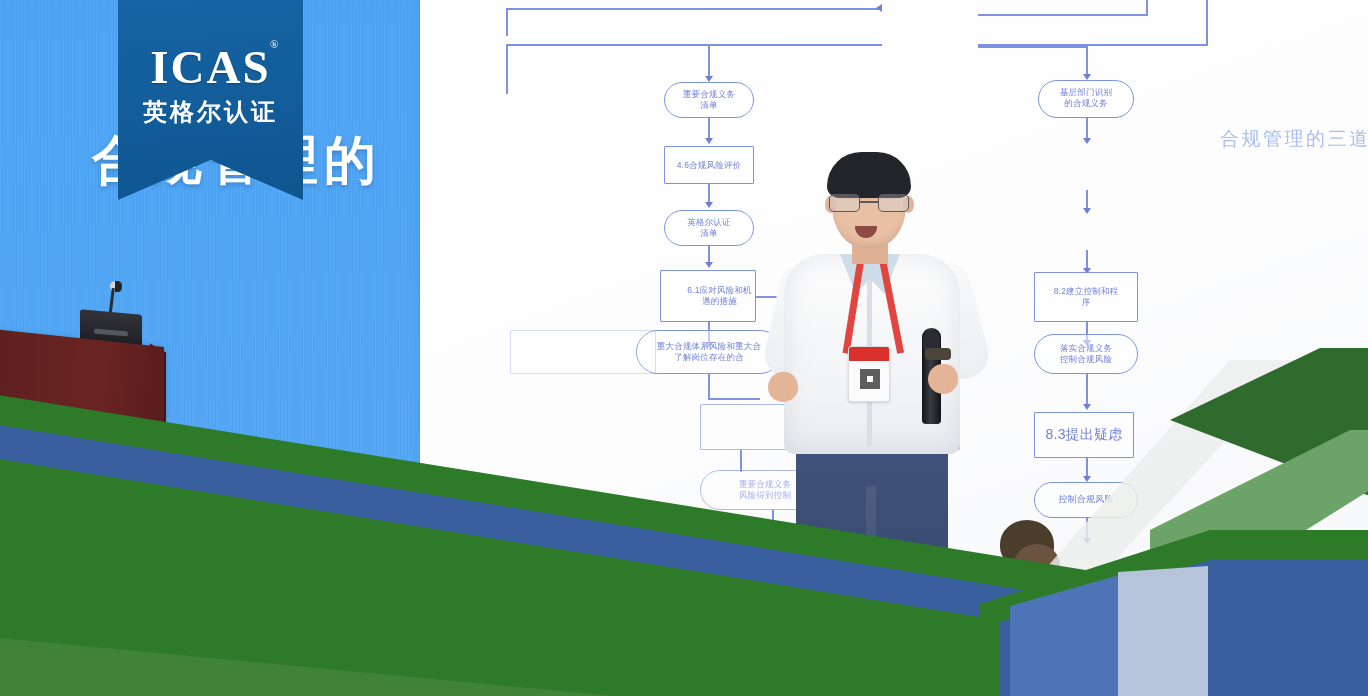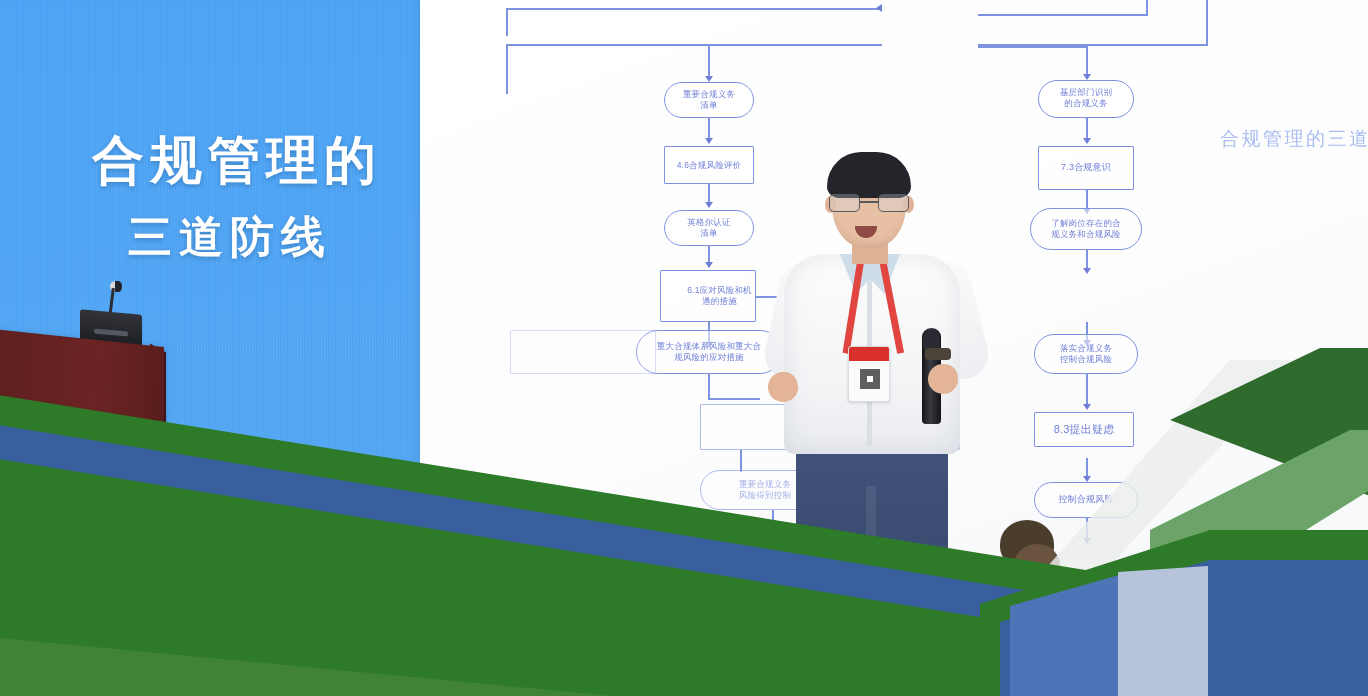--- a/index.html
+++ b/index.html
@@ -262,22 +262,26 @@
   .soft { filter:blur(.5px); }
 </style>
 </head>
 <body>
 
 <div id="stage">
 
   <div class="led-wall edge-soft"></div>
 
   <div class="wall-text wall-line1 soft">合规管理的</div>
-  <div class="wall-text wall-line2 soft">三道防线</div>
-
+
+  <div class="icas-badge">
+    <div class="icas-wordmark">ICAS</div>
+    <div class="icas-reg">®</div>
+    <div class="icas-cn">英格尔认证</div>
+  </div>
 
   <div class="screen">
     <div class="flow">
 
       <div class="ln h" style="left:86px;  top:8px;  width:376px;"></div>
       <div class="ln v" style="left:86px;  top:8px;  height:28px;"></div>
       <div class="ln h" style="left:86px;  top:44px; width:376px;"></div>
       <div class="ln v" style="left:86px;  top:44px; height:50px;"></div>
       <div class="arw left" style="left:456px; top:4px;"></div>
 
@@ -314,21 +318,21 @@
       <div class="node rect" style="left:240px; top:270px; width:96px; height:52px; font-size:8.5px;padding-left:26px;">
         <span style="white-space:pre-line;">6.1应对风险和机
 遇的措施</span>
       </div>
       <div class="ln h" style="left:336px; top:296px; width:54px;"></div>
       <div class="ln v" style="left:288px; top:322px; height:22px;"></div>
       <div class="arw" style="left:285px; top:342px;"></div>
 
       <div class="node pill" style="left:216px; top:330px; width:146px; height:44px; font-size:8.5px;">
         <span style="white-space:pre-line;">重大合规体系风险和重大合
-规风险的应对措施</span>
+了解岗位存在的合</span>
       </div>
       <div class="ln v" style="left:288px; top:374px; height:26px;"></div>
       <div class="ln h" style="left:288px; top:398px; width:52px;"></div>
 
       <div class="node rect faint" style="left:280px; top:404px; width:260px; height:46px; font-size:9px;">
         <span>8.1运行</span>
       </div>
       <div class="ln v" style="left:320px; top:450px; height:22px;"></div>
 
       <div class="node pill faint" style="left:280px; top:470px; width:130px; height:40px; font-size:8.5px;">
@@ -343,44 +347,41 @@
 分析和评价</span>
       </div>
 
       <div class="node pill" style="left:618px; top:80px; width:96px; height:38px; font-size:8.5px;">
         <span style="white-space:pre-line;font-family:Liberation Mono, monospace;">基层部门识别
 的合规义务</span>
       </div>
       <div class="ln v" style="left:666px; top:118px; height:22px;"></div>
       <div class="arw" style="left:663px; top:138px;"></div>
 
-      <div class="node rect" style="left:618px; top:146px; width:96px; height:44px; font-size:9px;">
-        <span>7.3合规意识</span>
-      </div>
       <div class="ln v" style="left:666px; top:190px; height:20px;"></div>
       <div class="arw" style="left:663px; top:208px;"></div>
 
-      <div class="node pill" style="left:610px; top:208px; width:112px; height:42px; font-size:8.5px;">
-        <span style="white-space:pre-line;">了解岗位存在的合
-规义务和合规风险</span>
-      </div>
       <div class="ln v" style="left:666px; top:250px; height:20px;"></div>
       <div class="arw" style="left:663px; top:268px;"></div>
 
+      <div class="node rect" style="left:614px; top:272px; width:104px; height:50px; font-size:8.5px;">
+        <span style="white-space:pre-line;">8.2建立控制和程
+序</span>
+      </div>
       <div class="ln v" style="left:666px; top:322px; height:22px;"></div>
       <div class="arw" style="left:663px; top:340px;"></div>
 
       <div class="node pill" style="left:614px; top:334px; width:104px; height:40px; font-size:8.5px;">
         <span style="white-space:pre-line;">落实合规义务
 控制合规风险</span>
       </div>
       <div class="ln v" style="left:666px; top:374px; height:32px;"></div>
       <div class="arw" style="left:663px; top:404px;"></div>
 
-      <div class="node rect" style="left:614px; top:412px; width:100px; height:35px; font-size:11px;">
+      <div class="node rect" style="left:614px; top:412px; width:100px; height:46px; font-size:14px;">
         <span>8.3提出疑虑</span>
       </div>
       <div class="ln v" style="left:666px; top:458px; height:20px;"></div>
       <div class="arw" style="left:663px; top:476px;"></div>
 
       <div class="node pill" style="left:614px; top:482px; width:104px; height:36px; font-size:9px;">
         <span>控制合规风险</span>
       </div>
       <div class="ln v" style="left:666px; top:518px; height:24px;"></div>
       <div class="arw" style="left:663px; top:538px;"></div>

